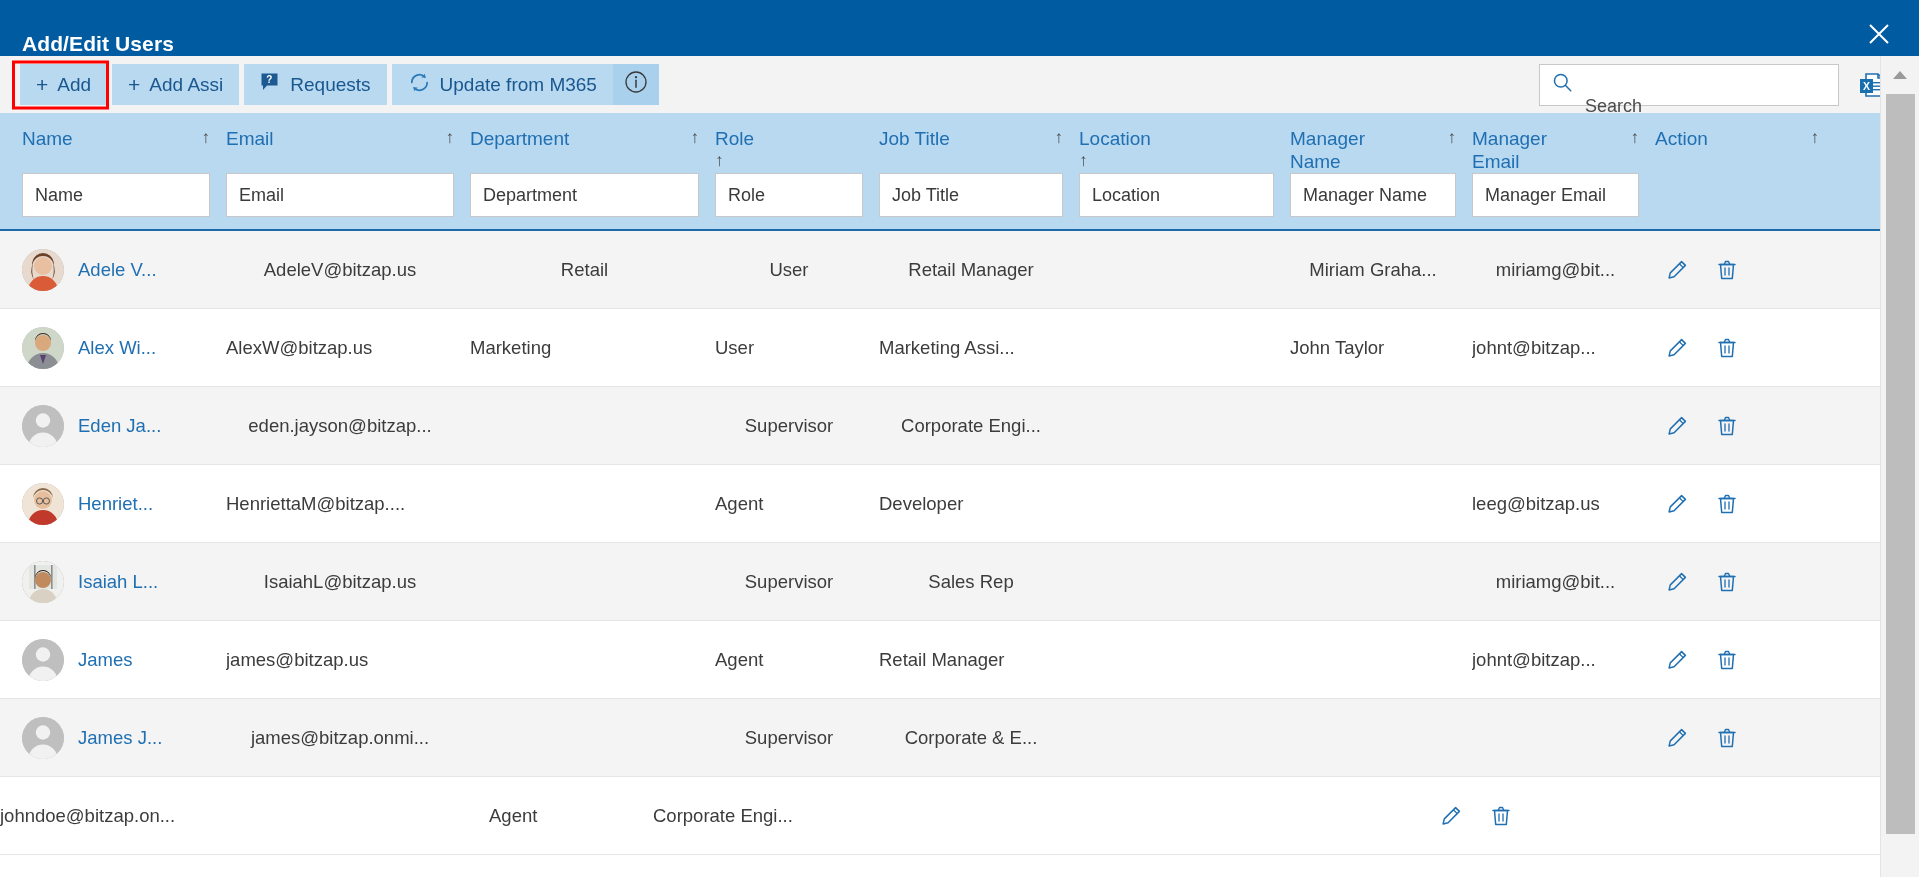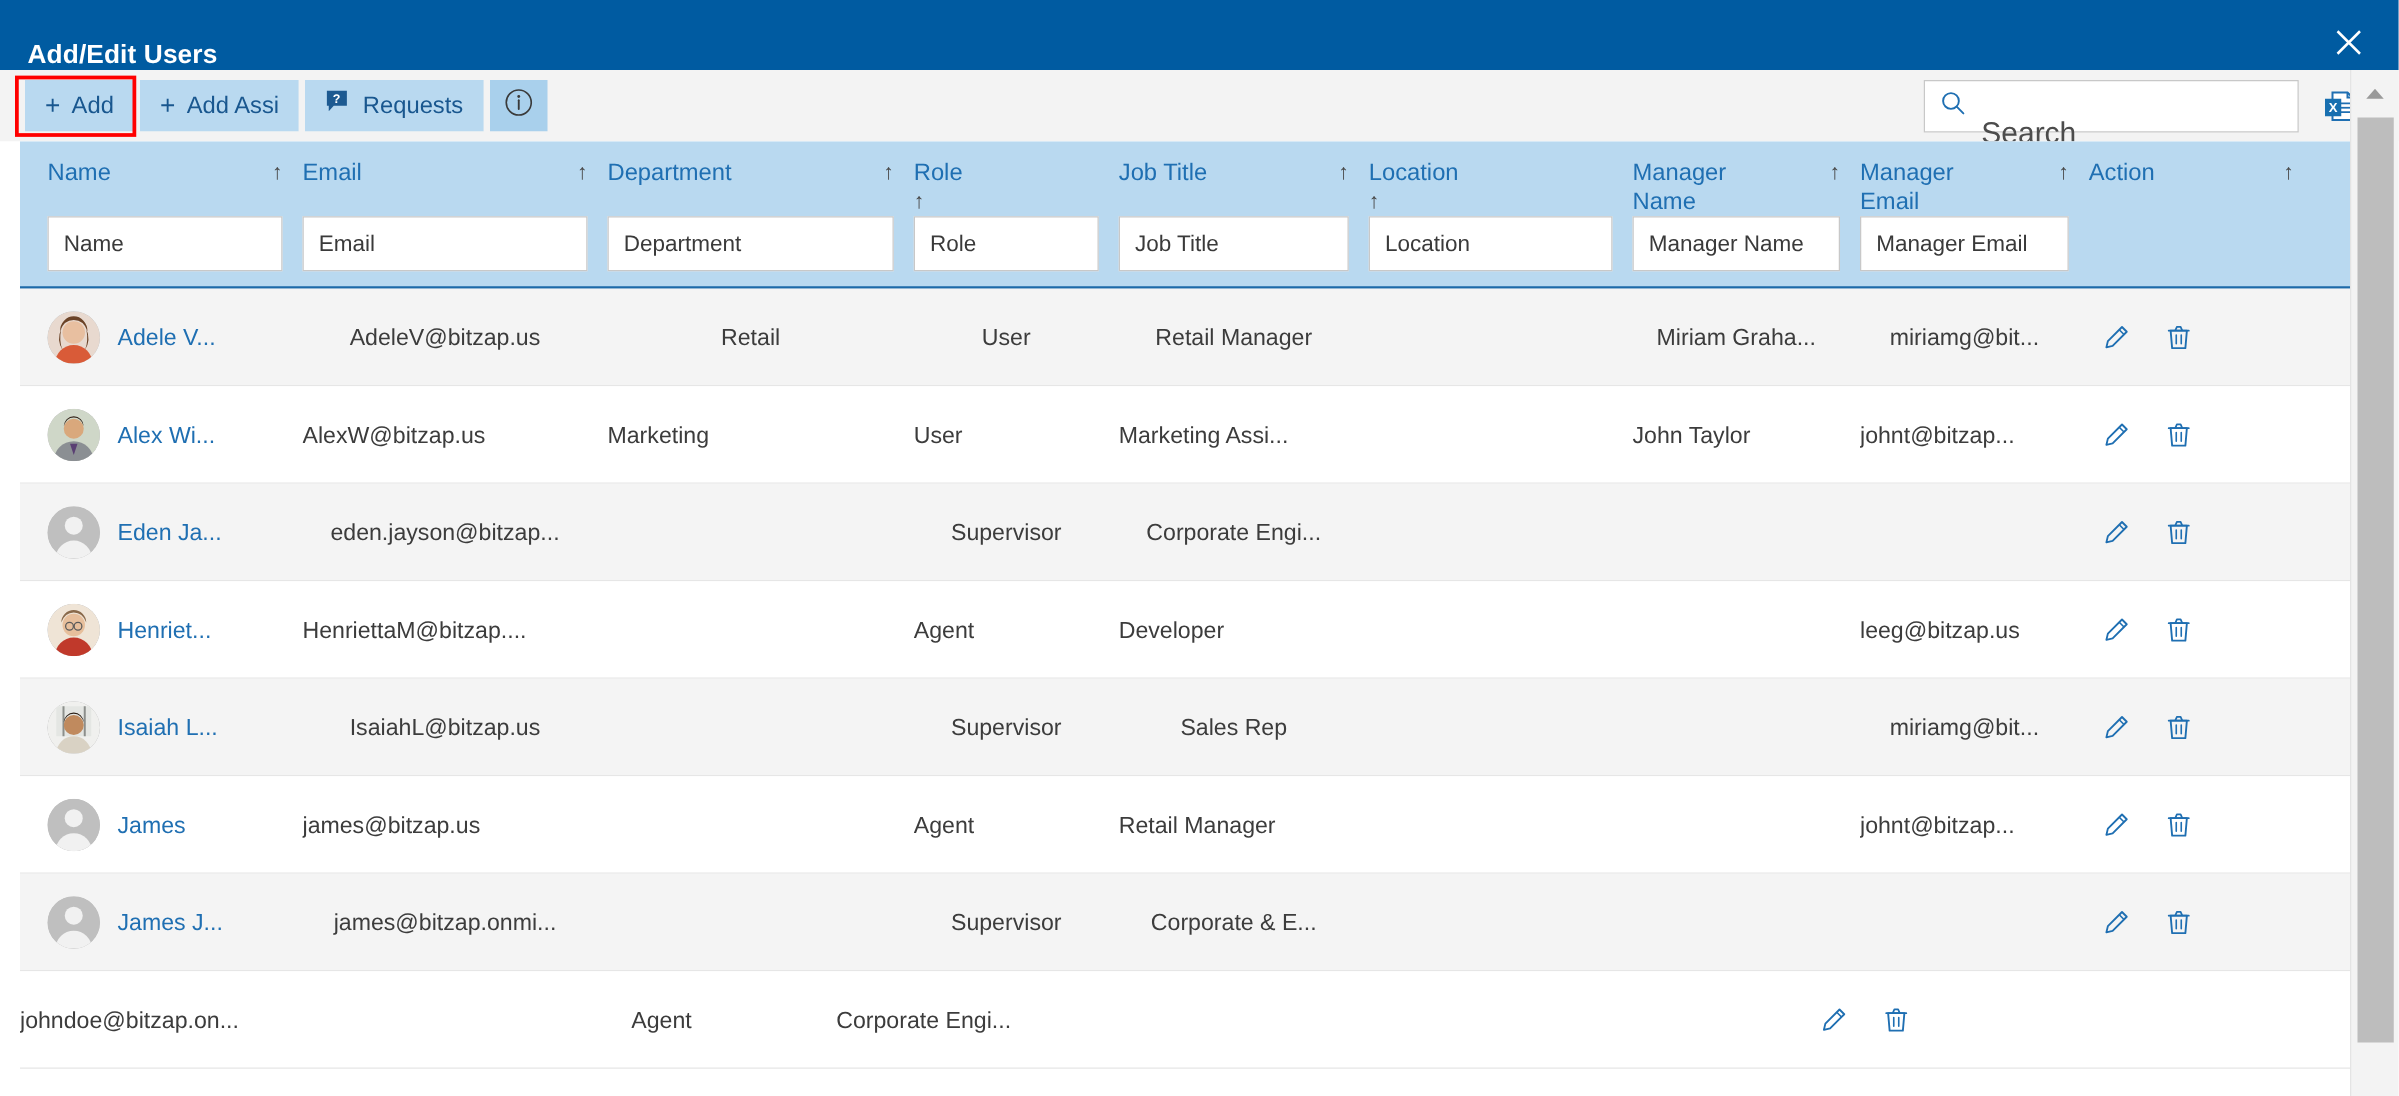--- a/index.html
+++ b/index.html
@@ -103,40 +103,39 @@
     background: #ffffff;
     border: 1px solid #c8c8c8;
     display: flex;
     align-items: center;
     gap: 10px;
     padding: 0 12px;
   }
   .searchbox input {
     border: none;
     outline: none;
-    font-size: 24px;
+    font-size: 18px;
     color: #0f766e;
     font-family: "Liberation Sans", sans-serif;
     width: 100%;
     background: transparent;
     margin-top: 44px;
   }
   .searchbox input::placeholder { color: #4c4c4c; }
   .excel-btn { cursor: pointer; display: flex; align-items: center; }
 
   
   .table-wrap {
     position: absolute;
     left: 0;
     top: 113px;
     width: 1880px;
     height: 764px;
     overflow: hidden;
     background: #ffffff;
-    margin-left: 16px;
   }
   .grid-head {
     background: #b9d9f0;
     padding: 0 0 0 0;
     border-bottom: 2px solid #1d6aa8;
   }
   .hrow {
     display: flex;
     align-items: flex-start;
     padding: 14px 0 0 0;
@@ -297,20 +296,31 @@
         <span>
           <svg width="21" height="21" viewBox="0 0 21 21" aria-hidden="true">
             <path d="M1.5 1.5 H17.5 V13.5 H7 L3 18 V13.5 H1.5 Z" fill="#1d5a91"></path>
             <text x="9.3" y="11" font-size="10" fill="#ffffff" text-anchor="middle" font-family="Liberation Sans, sans-serif" font-weight="bold">?</text>
           </svg>
         </span>
         <span class="lbl">Requests</span>
       </div>
       <div class="gap"></div>
 
+      <div class="cmdbtn">
+        <span>
+          <svg width="23" height="23" viewBox="0 0 24 24" aria-hidden="true">
+            <path d="M20 12a8 8 0 0 1-13.7 5.6" stroke="#2a7ab8" stroke-width="1.8" fill="none" stroke-linecap="round"></path>
+            <path d="M4 12a8 8 0 0 1 13.7-5.6" stroke="#2a7ab8" stroke-width="1.8" fill="none" stroke-linecap="round"></path>
+            <path d="M17.8 2.8 L17.8 6.8 L13.8 6.8 Z" fill="#2a7ab8"></path>
+            <path d="M6.2 21.2 L6.2 17.2 L10.2 17.2 Z" fill="#2a7ab8"></path>
+          </svg>
+        </span>
+        <span class="lbl">Update from M365</span>
+      </div>
 
       <div class="cmdbtn info-btn">
         <span>
           <svg width="24" height="24" viewBox="0 0 24 24" aria-hidden="true">
             <circle cx="12" cy="12" r="10" stroke="#3a3a3a" stroke-width="1.3" fill="none"></circle>
             <circle cx="12" cy="7.2" r="1.15" fill="#3a3a3a"></circle>
             <path d="M12 10.2 V17.2" stroke="#3a3a3a" stroke-width="1.5" stroke-linecap="round"></path>
           </svg>
         </span>
       </div>

